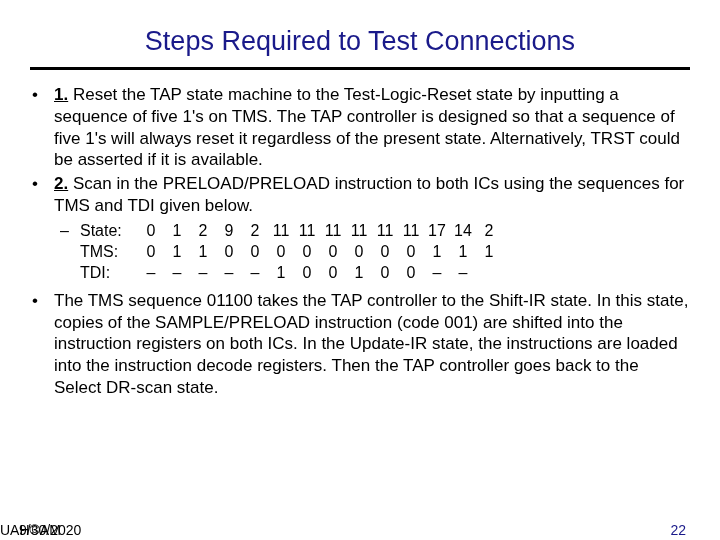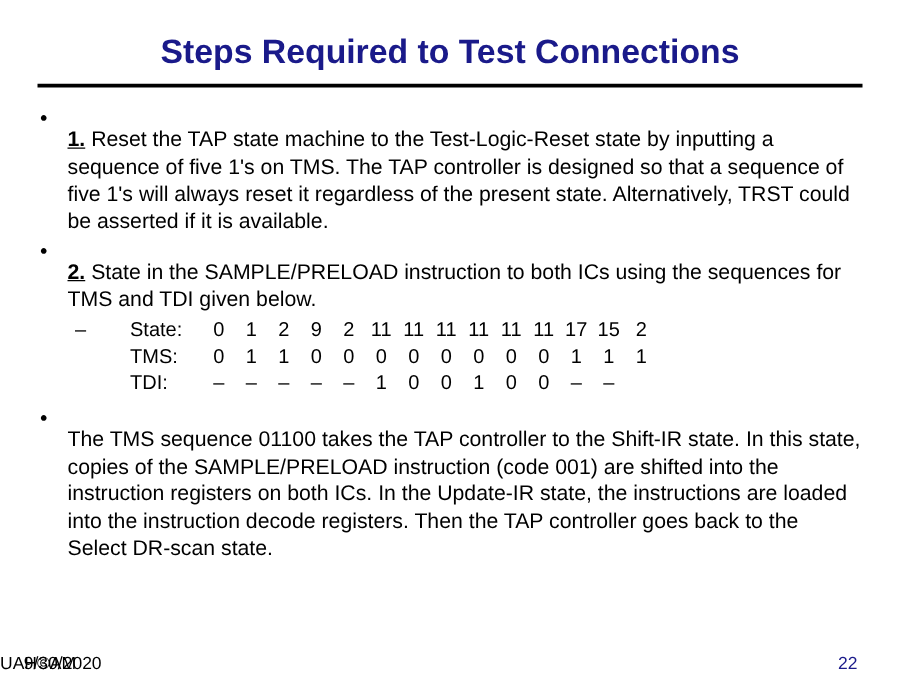--- a/index.html
+++ b/index.html
@@ -12,21 +12,21 @@
   }
   .slide {
     width: 720px;
     height: 540px;
     position: relative;
     padding: 20px 30px 0 30px;
   }
   .title {
     color: #1a1a8a;
     font-size: 27px;
-    font-weight: bold;
+    font-weight: normal;
     text-align: center;
     padding: 6px 0 10px 0;
   }
   .rule {
     border: none;
     border-top: 3px solid #000;
     margin: 0 0 14px 0;
   }
   .content {
     font-size: 17px;
@@ -37,21 +37,20 @@
     margin-bottom: 2px;
   }
   .b1 .dot {
     width: 24px;
     flex: 0 0 24px;
     text-align: left;
     padding-left: 2px;
   }
   .b1 .body {
     flex: 1;
-    margin-top: 17px;
   }
   .num {
     text-decoration: underline;
     font-weight: bold;
   }
   .b2 {
     display: flex;
     margin-left: 30px;
     font-size: 16px;
     margin-top: 4px;
@@ -59,21 +58,20 @@
   }
   .b2 .dash {
     width: 20px;
     flex: 0 0 20px;
   }
   .seq-table {
     display: grid;
     grid-template-columns: 58px repeat(14, 26px);
     row-gap: 1px;
     font-size: 16px;
-    margin-left: 24px;
   }
   .seq-table .lab { text-align: left; }
   .seq-table .cell { text-align: center; }
   .footer {
     position: absolute;
     bottom: 18px;
     left: 0;
     width: 720px;
     font-size: 14px;
     color: #000;
@@ -95,41 +93,41 @@
     <div class="b1">
       <div class="dot">•</div>
       <div class="body">
         <span class="num">1.</span><span> Reset the TAP state machine to the Test-Logic-Reset state by inputting a sequence of five 1's on TMS. The TAP controller is designed so that a sequence of five 1's will always reset it regardless of the present state. Alternatively, TRST could be asserted if it is available.</span>
       </div>
     </div>
 
     <div class="b1">
       <div class="dot">•</div>
       <div class="body">
-        <span class="num">2.</span><span> State in the SAMPLE/PRELOAD instruction to both ICs using the sequences for TMS and TDI given below.</span>
+        <span class="num">2.</span><span> Scan in the PRELOAD/PRELOAD instruction to both ICs using the sequences for TMS and TDI given below.</span>
       </div>
     </div>
 
     <div class="b2">
       <div class="dash">–</div>
       <div class="seq-table">
         <div class="lab">State:</div>
         <div class="cell">0</div>
         <div class="cell">1</div>
         <div class="cell">2</div>
         <div class="cell">9</div>
         <div class="cell">2</div>
         <div class="cell">11</div>
         <div class="cell">11</div>
         <div class="cell">11</div>
         <div class="cell">11</div>
         <div class="cell">11</div>
         <div class="cell">11</div>
         <div class="cell">17</div>
-        <div class="cell">15</div>
+        <div class="cell">14</div>
         <div class="cell">2</div>
 
         <div class="lab">TMS:</div>
         <div class="cell">0</div>
         <div class="cell">1</div>
         <div class="cell">1</div>
         <div class="cell">0</div>
         <div class="cell">0</div>
         <div class="cell">0</div>
         <div class="cell">0</div>

